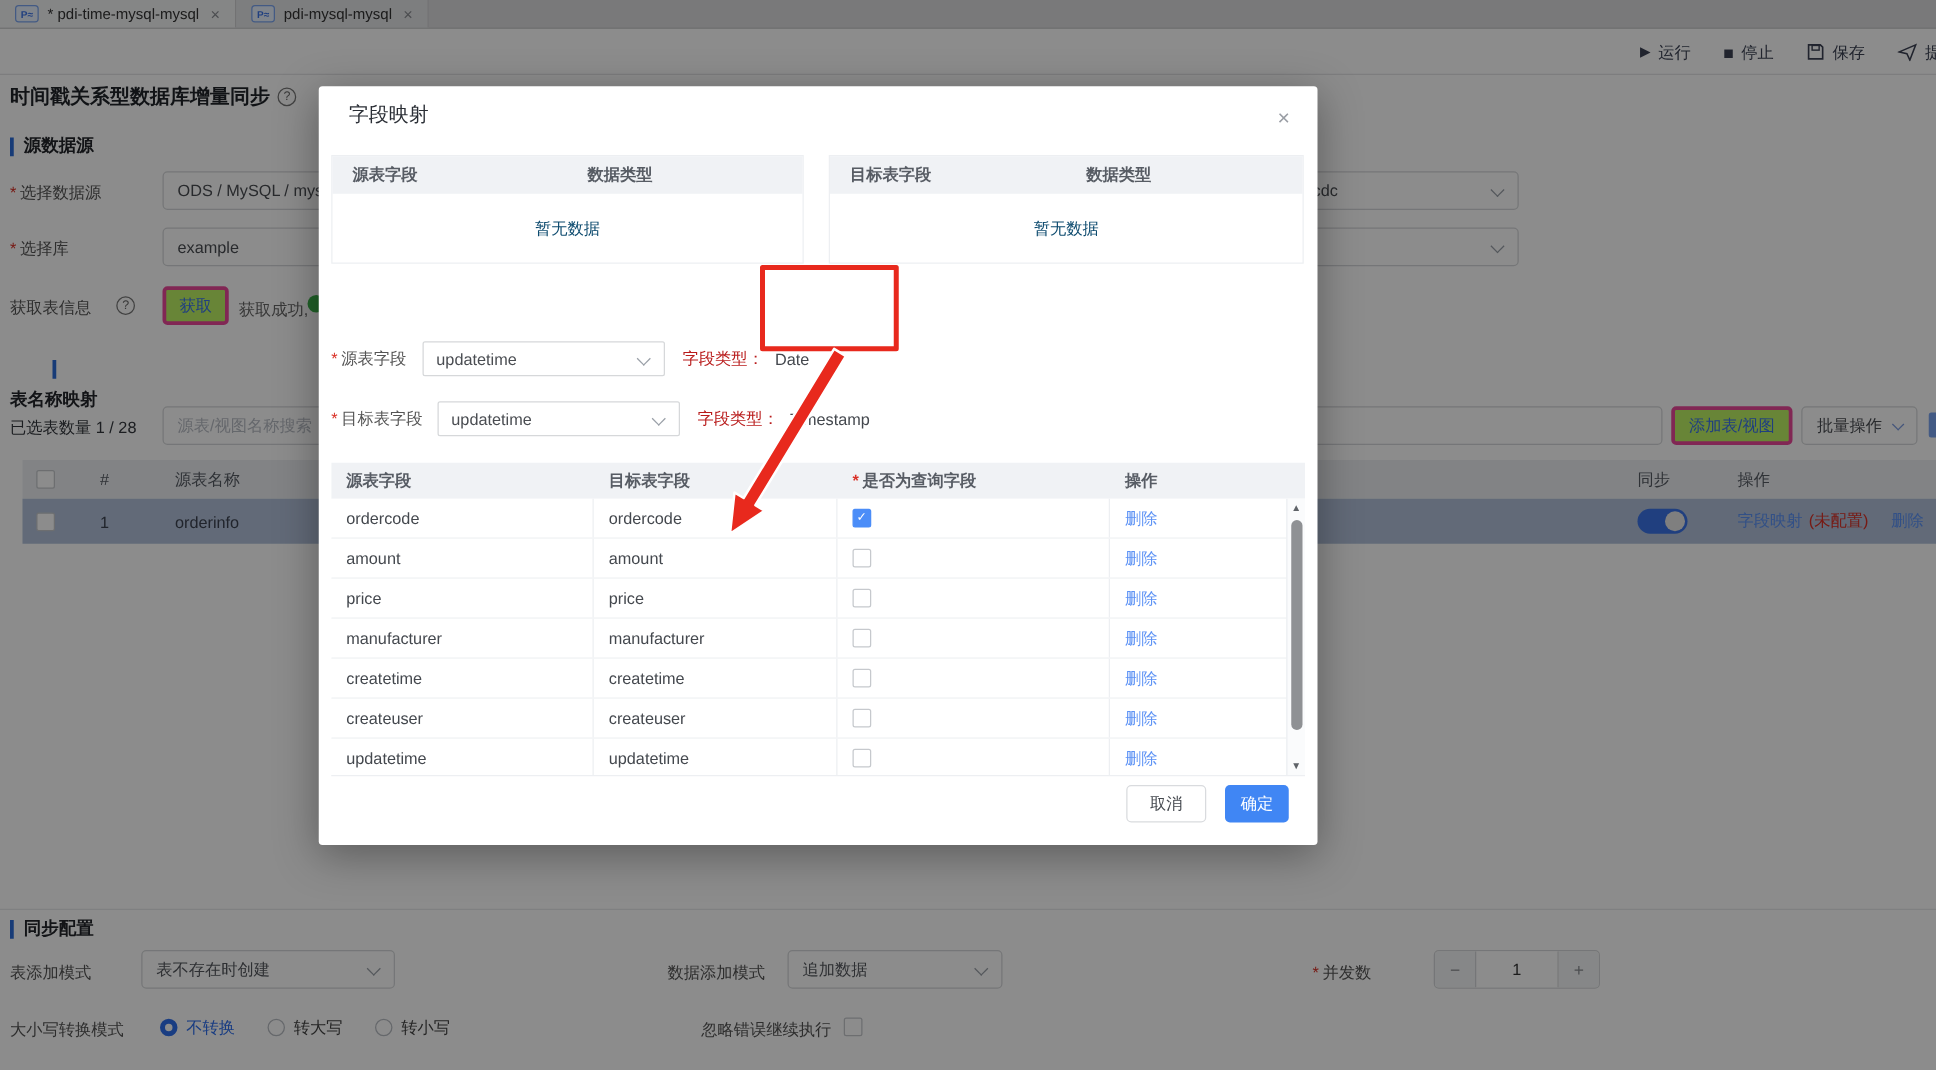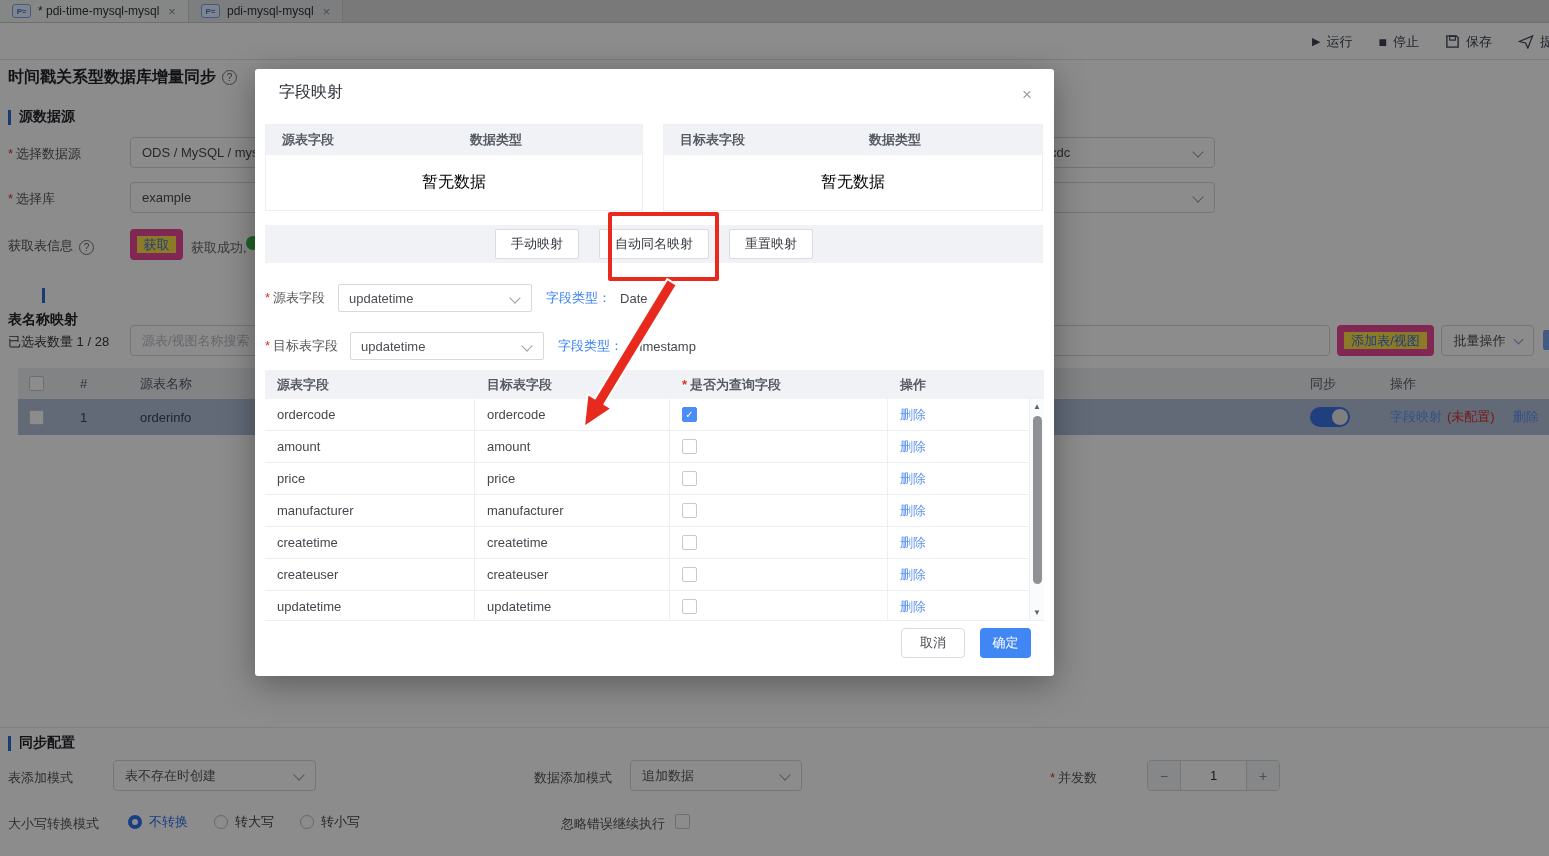--- a/index.html
+++ b/index.html
@@ -20,21 +20,21 @@
 
   .page-title { position:absolute; left:8px; top:67px; font-size:16px; font-weight:bold; color:#1f2329; display:flex; align-items:center; gap:6px; }
   .help-circle { width:15px; height:15px; border:1px solid #777; border-radius:50%; font-size:10px; font-weight:normal; color:#666; display:inline-flex; align-items:center; justify-content:center; }
   .section-hd { position:absolute; display:flex; align-items:center; gap:8px; font-size:14px; font-weight:bold; color:#23262b; }
   .section-bar { width:3px; height:15px; background:#2b6cd9; }
 
   .flabel { position:absolute; font-size:13px; color:#555; }
   .req { color:#d93026; margin-right:3px; }
   .bg-input { position:absolute; height:31px; border:1px solid #d6d8da; border-radius:4px; background:#fff; display:flex; align-items:center; padding:0 11px; font-size:13px; color:#4a4d52; }
   .chev { width:8px; height:8px; border-right:1.5px solid #9aa0a8; border-bottom:1.5px solid #9aa0a8; transform:rotate(45deg); position:absolute; right:12px; top:10px; }
-  .btn-outline-blue { position:absolute; height:31px; border:7px solid #ec4899; border-radius:4px; color:#3b74e8; background:#fde047; display:flex; align-items:center; justify-content:center; font-size:13px; }
+  .btn-outline-blue { position:absolute; height:31px; border:3px solid #ec4899; border-radius:4px; color:#3b74e8; background:#bef264; display:flex; align-items:center; justify-content:center; font-size:13px; }
   .green-dot { position:absolute; width:14px; height:14px; border-radius:50%; background:#3bb24a; }
 
   .search-input { position:absolute; height:31px; border:1px solid #d6d8da; border-radius:4px; background:#fff; font-size:13px; color:#444; padding:0 11px; font-family:inherit; }
   .search-input::placeholder { color:#b9bdc5; }
   .btn-plain { position:absolute; height:31px; border:1px solid #d6d8da; border-radius:4px; background:#fff; color:#4a4d52; display:flex; align-items:center; justify-content:center; gap:9px; font-size:13px; }
   .chev-inline { width:7px; height:7px; border-right:1.5px solid #7d9ce0; border-bottom:1.5px solid #7d9ce0; transform:rotate(45deg); margin-top:-3px; }
 
   .bgt-header { position:absolute; left:18px; right:0; top:368px; height:31px; background:#edeff3; display:flex; align-items:center; font-size:13px; color:#565b63; }
   .bgt-row { position:absolute; left:18px; right:0; top:399px; height:36px; background:#b2c2da; display:flex; align-items:center; font-size:13px; color:#3c4250; }
   .cb { width:15px; height:15px; border:1px solid #c6c9cd; border-radius:2px; background:#fff; display:inline-flex; align-items:center; justify-content:center; font-size:10px; color:#fff; flex:none; }
@@ -55,27 +55,27 @@
   
   .overlay { position:absolute; inset:0; background:rgba(0,0,0,0.45); z-index:10; }
 
   
   .modal { position:absolute; left:255px; top:69px; width:799px; height:607px; background:#fff; border-radius:3px; box-shadow:0 8px 34px rgba(0,0,0,0.35); z-index:20; }
   .modal-title { position:absolute; left:24px; top:13px; font-size:16px; color:#2b2f36; }
   .modal-close { position:absolute; right:22px; top:16px; font-size:17px; color:#9a9ea5; }
   .mini-table { position:absolute; top:55px; height:87px; border:1px solid #edeff2; }
   .mini-head { height:30px; background:#f0f2f5; display:flex; align-items:center; font-size:13px; color:#575c64; font-weight:bold; }
   .mini-head > div { width:50%; padding-left:16px; }
-  .mini-empty { height:55px; display:flex; align-items:center; justify-content:center; color:#000000; font-size:16px; }
+  .mini-empty { height:55px; display:flex; align-items:center; justify-content:center; color:#0c4a6e; font-size:13px; }
   .btn-bar { position:absolute; left:10px; top:156px; width:778px; height:38px; background:#f0f2f5; display:flex; align-items:center; justify-content:center; gap:20px; }
   .bar-btn { height:30px; padding:0 15px; background:#fff; border:1px solid #d9dbde; border-radius:2px; font-size:13px; color:#33373d; display:flex; align-items:center; }
-  .m-form-row { position:absolute; left:10px; display:flex; align-items:center; font-size:13px; color:#555;margin-top:11px; }
+  .m-form-row { position:absolute; left:10px; display:flex; align-items:center; font-size:13px; color:#555; }
   .m-select { position:relative; width:194px; height:28px; border:1px solid #d6d8da; border-radius:2px; background:#fff; display:flex; align-items:center; padding:0 10px; color:#4a4d52; margin-left:12px; }
   .m-select .chev { top:9px; }
-  .type-label { margin-left:14px; color:#3b82f6; }
+  .type-label { margin-left:14px; color:#b91c1c; }
   .type-val { margin-left:9px; color:#44484e; }
 
   .map-table { position:absolute; left:10px; top:301px; width:779px; height:251px; overflow:hidden; border-bottom:1px solid #edeff2; }
   .map-head { display:flex; height:29px; background:#f0f2f5; align-items:center; font-size:13px; color:#575c64; font-weight:bold; }
   .mrow { display:flex; height:32px; border-bottom:1px solid #edeff2; align-items:flex-start; font-size:13px; color:#44484e; background:#fff; }
   .mcell { height:100%; display:flex; align-items:center; padding-left:12px; border-right:1px solid #edeff2; }
   .c1 { width:210px; } .c2 { width:195px; } .c3 { width:218px; } .c4 { width:141px; border-right:none; }
   .map-scroll { position:absolute; right:0; top:29px; bottom:0; width:15px; background:#fafbfc; border-left:1px solid #eceef1; }
   .scroll-arrow { position:absolute; left:0; width:100%; text-align:center; font-size:8px; color:#5f6368; }
   .scroll-thumb { position:absolute; left:3px; width:9px; top:17px; height:168px; background:#8f9194; border-radius:5px; }
@@ -155,21 +155,21 @@
     <div class="flabel" style="left:8px; top:190px;">
       <span class="req">*</span><span>选择库</span>
     </div>
     <div class="bg-input" style="left:130px; top:182px; width:262px;">
       <span>example</span>
     </div>
     <div class="bg-input" style="left:898px; top:182px; width:317px;">
       <span class="chev"></span>
     </div>
 
-    <div class="flabel" style="left:8px; top:237px; display:flex; align-items:flex-end; gap:6px;">
+    <div class="flabel" style="left:8px; top:237px; display:flex; align-items:flex-start; gap:20px;">
       <span>获取表信息</span>
       <span class="help-circle">?</span>
     </div>
     <div class="btn-outline-blue" style="left:130px; top:229px; width:53px;">
       <span>获取</span>
     </div>
     <div class="flabel" style="left:191px; top:239px; color:#666;">
       <span>获取成功,</span>
     </div>
     <div class="green-dot" style="left:246px; top:236px;"></div>
@@ -270,25 +270,20 @@
       <div class="mini-empty">暂无数据</div>
     </div>
     <div class="mini-table" style="left:408px; width:380px;">
       <div class="mini-head">
         <div>目标表字段</div>
         <div>数据类型</div>
       </div>
       <div class="mini-empty">暂无数据</div>
     </div>
 
-    <div class="btn-bar">
-      <div class="bar-btn">手动映射</div>
-      <div class="bar-btn">自动同名映射</div>
-      <div class="bar-btn">重置映射</div>
-    </div>
 
     <div class="m-form-row" style="top:204px;">
       <span><span class="req">*</span><span>源表字段</span></span>
       <div class="m-select" style="margin-left:13px;">
         <span>updatetime</span>
         <span class="chev"></span>
       </div>
       <span class="type-label">字段类型：</span>
       <span class="type-val">Date</span>
     </div>

